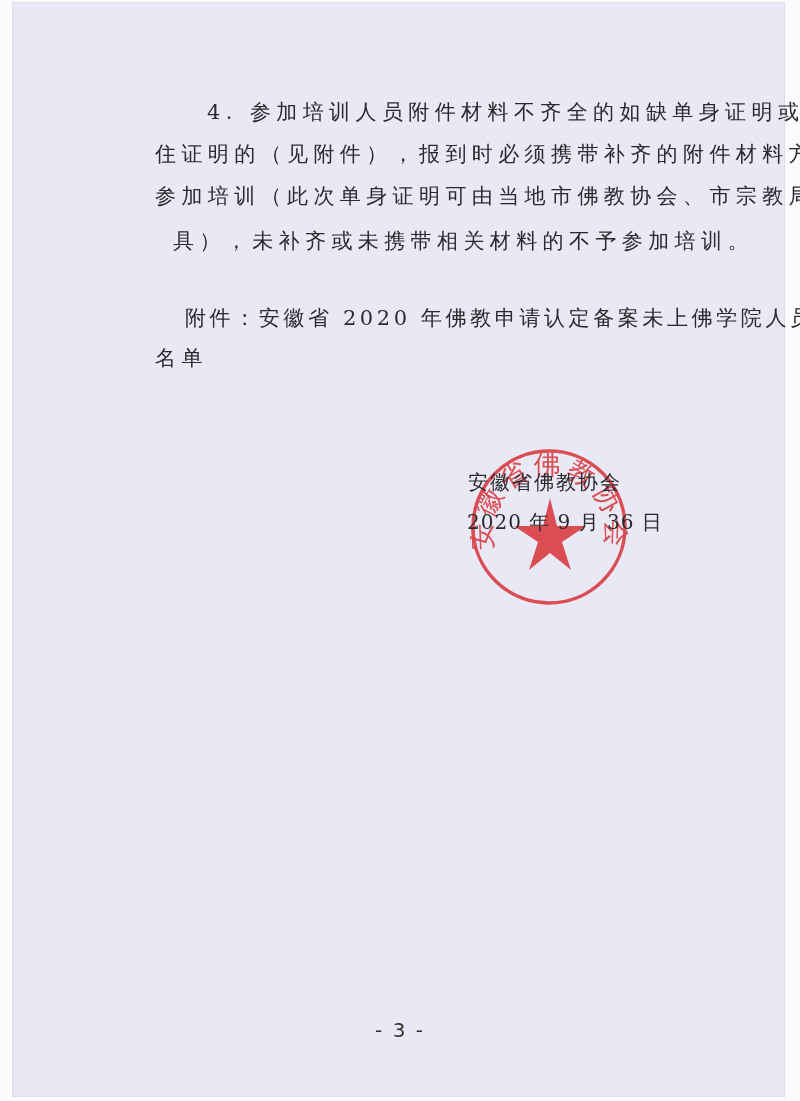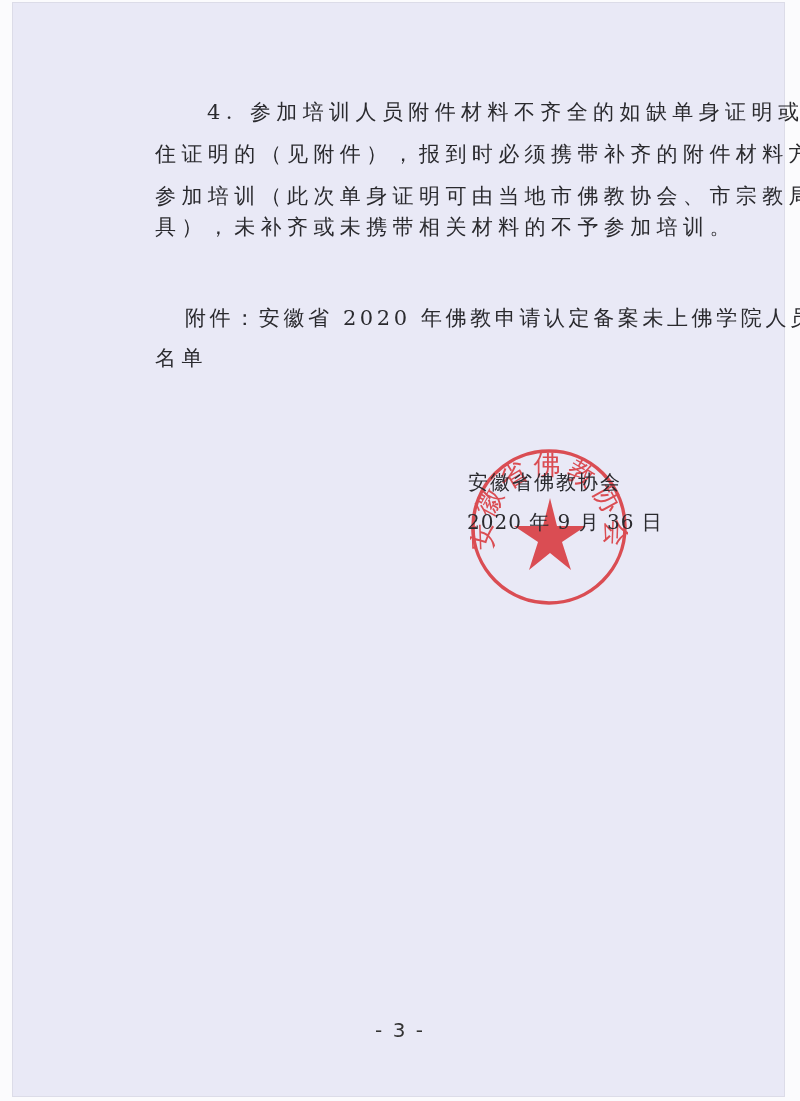--- a/index.html
+++ b/index.html
@@ -35,21 +35,21 @@
   </style>
 </head>
 <body>
 
 <div class="paper">
 </div>
 
 <div class="line indent" style="top:99px;">4. 参加培训人员附件材料不齐全的如缺单身证明或常</div>
 <div class="line" style="top:141px;">住证明的（见附件），报到时必须携带补齐的附件材料方可</div>
 <div class="line" style="top:183px;">参加培训（此次单身证明可由当地市佛教协会、市宗教局开</div>
-<div class="line" style="top:214px;">具），未补齐或未携带相关材料的不予参加培训。</div>
+<div class="line" style="top:228px;margin-left:18px;">具），未补齐或未携带相关材料的不予参加培训。</div>
 
 <div class="line indent" style="top:305px; left:185px; width:522px; letter-spacing:3.6px;">附件：安徽省 2020 年佛教申请认定备案未上佛学院人员</div>
 <div class="line" style="top:345px;font-family:Liberation Serif, serif;">名单</div>
 
 <svg class="seal" viewBox="0 0 158 158">
   <defs>
     <path id="sealArc" d="M 28 112 A 58 58 0 1 1 130 112" fill="none"></path>
   </defs>
   <circle cx="79" cy="79" r="76" fill="none" stroke="#d9383d" stroke-width="3.5"></circle>
   <text font-family="DejaVu Serif, serif" font-size="27" fill="#d9383d" letter-spacing="4">

